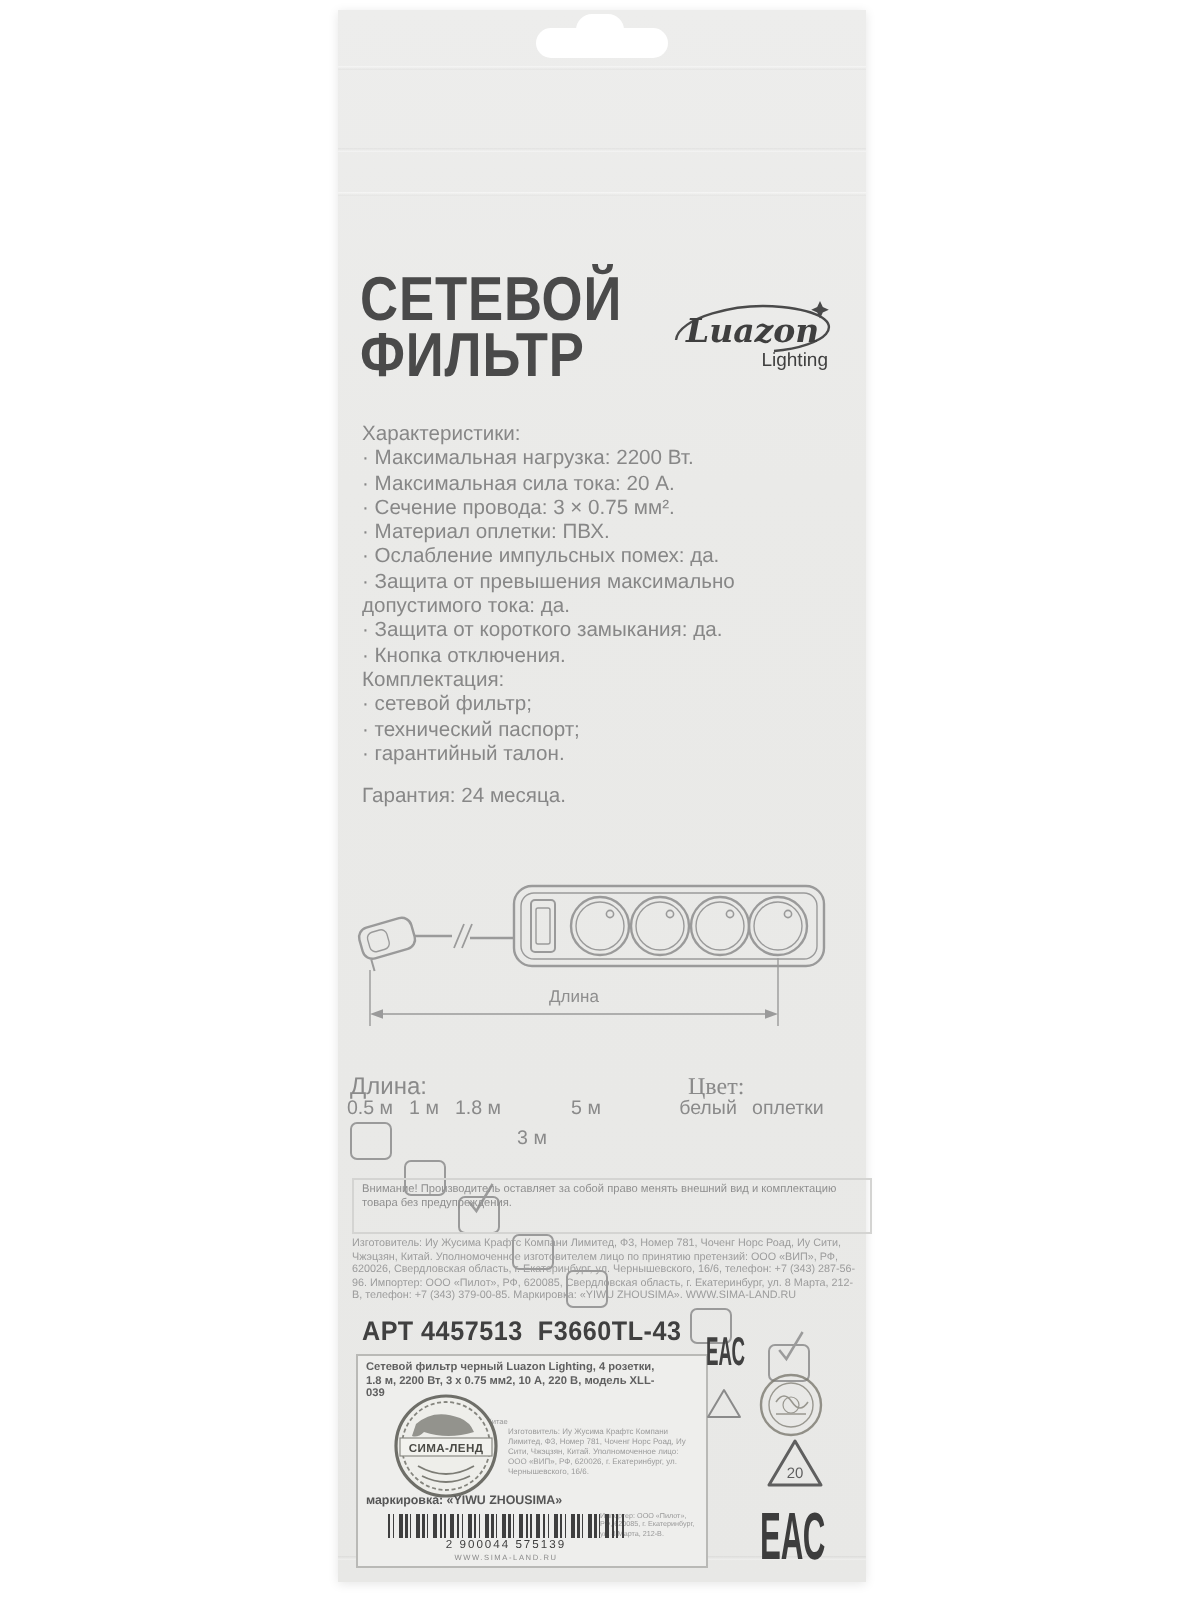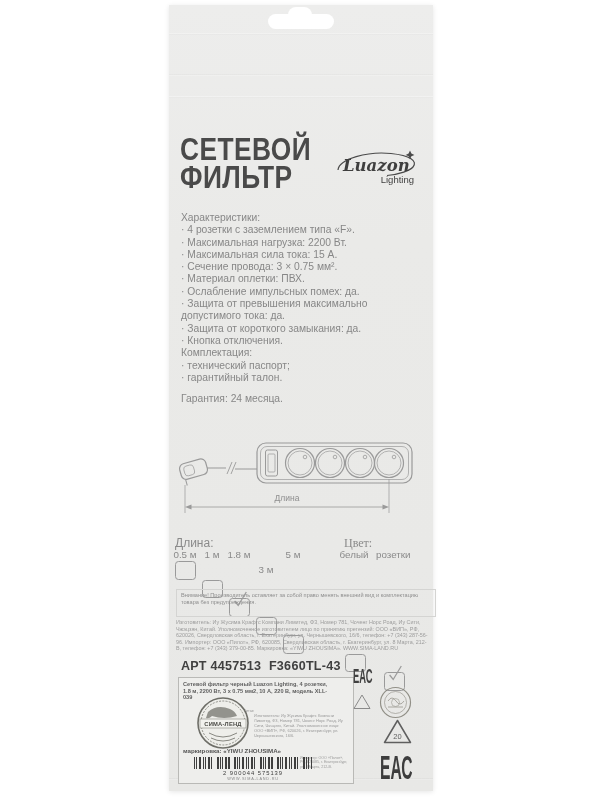--- a/index.html
+++ b/index.html
@@ -61,30 +61,30 @@
 
   <svg class="abs" style="left:330px;top:146px;" width="90" height="42" viewBox="0 0 90 42">
     <path d="M8,24 C9,13 38,5 61,7.5 C80,9.5 88,15 83,21 C80,24.5 70,28.5 57,29.5" fill="none" stroke="#4a4a4a" stroke-width="1.2"></path>
     <path d="M80,4.5 l1.4,3 3,1.4 -3,1.4 -1.4,3 -1.4,-3 -3,-1.4 3,-1.4 z" fill="#4a4a4a"></path>
     <text x="13" y="25" font-family="DejaVu Serif,serif" font-style="italic" font-weight="bold" font-size="16.5" fill="#3f3f3f">Luazon</text>
     <text x="84" y="37" text-anchor="end" font-family="Liberation Sans,sans-serif" font-size="9.5" fill="#3f3f3f">Lighting</text>
   </svg>
 
   <div id="bodytext" class="abs">
     <div class="h">Характеристики:</div>
-    <div>· 4 розетки с заземлением типа «F».</div>
     <div>· Максимальная нагрузка: 2200 Вт.</div>
-    <div>· Максимальная сила тока: 15 А.</div>
+    <div>· Максимальная сила тока: 20 А.</div>
     <div>· Сечение провода: 3 × 0.75 мм².</div>
     <div>· Материал оплетки: ПВХ.</div>
     <div>· Ослабление импульсных помех: да.</div>
     <div>· Защита от превышения максимально допустимого тока: да.</div>
     <div>· Защита от короткого замыкания: да.</div>
     <div>· Кнопка отключения.</div>
     <div class="h gap1">Комплектация:</div>
+    <div>· сетевой фильтр;</div>
     <div>· технический паспорт;</div>
     <div>· гарантийный талон.</div>
     <div class="gap2">Гарантия: 24 месяца.</div>
   </div>
 
   <svg class="abs" style="left:172px;top:437px;" width="260" height="92" viewBox="0 0 260 92">
     <g stroke="#9a9a9a" fill="none" stroke-width="1.2">
       <rect x="85" y="6" width="155" height="40" rx="9"></rect>
       <rect x="88.5" y="9.5" width="148" height="33" rx="6.5" stroke-width="0.7"></rect>
       <rect x="93.5" y="13" width="12" height="26" rx="2" stroke-width="1"></rect>
@@ -135,21 +135,21 @@
   <div class="abs checkbox checked" style="left:229px;top:561px;">
       <svg width="18" height="18" viewBox="0 0 20 20">
         <path d="M4,10 L8,15 L17,0" stroke="#9b9b9b" stroke-width="1.4" fill="none"></path>
       </svg>
     </div>
   <div class="abs checkbox" style="left:256px;top:561px;"></div>
   <div class="abs checkbox" style="left:283px;top:561px;"></div>
 
   <div class="abs grouphead" style="left:344px;top:536px;width:60px;font-family:Liberation Serif, serif;">Цвет:</div>
   <div class="abs opt-label" style="left:337px;top:549px;width:34px;">белый</div>
-  <div class="abs opt-label" style="left:376px;top:549px;width:34px;">розетки</div>
+  <div class="abs opt-label" style="left:376px;top:549px;width:34px;">оплетки</div>
   <div class="abs checkbox" style="left:345px;top:561px;"></div>
   <div class="abs checkbox checked" style="left:384px;top:561px;">
       <svg width="18" height="18" viewBox="0 0 20 20">
         <path d="M4,10 L8,15 L17,0" stroke="#9b9b9b" stroke-width="1.4" fill="none"></path>
       </svg>
     </div>
 
   <div id="warnbox" class="abs">Внимание! Производитель оставляет за собой право менять внешний вид и комплектацию товара без предупреждения.</div>
   <div id="mfr" class="abs">Изготовитель: Иу Жусима Крафтс Компани Лимитед, Ф3, Номер 781, Чоченг Норс Роад, Иу Сити, Чжэцзян, Китай. Уполномоченное изготовителем лицо по принятию претензий: ООО «ВИП», РФ, 620026, Свердловская область, г. Екатеринбург, ул. Чернышевского, 16/6, телефон: +7 (343) 287-56-96. Импортер: ООО «Пилот», РФ, 620085, Свердловская область, г. Екатеринбург, ул. 8 Марта, 212-В, телефон: +7 (343) 379-00-85. Маркировка: «YIWU ZHOUSIMA». WWW.SIMA-LAND.RU</div>
 

